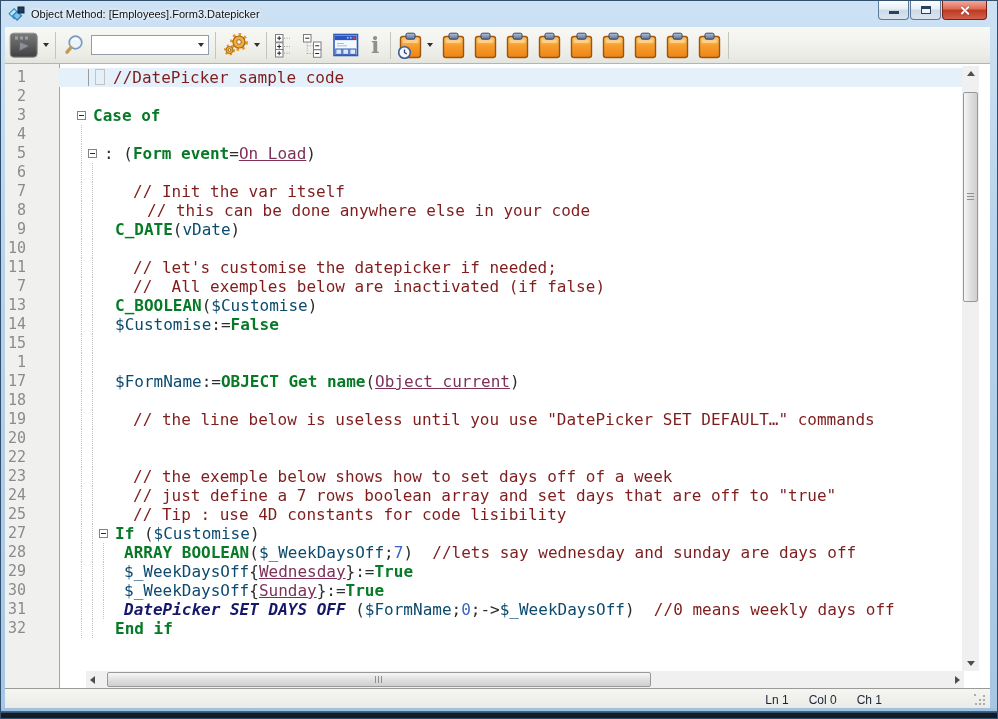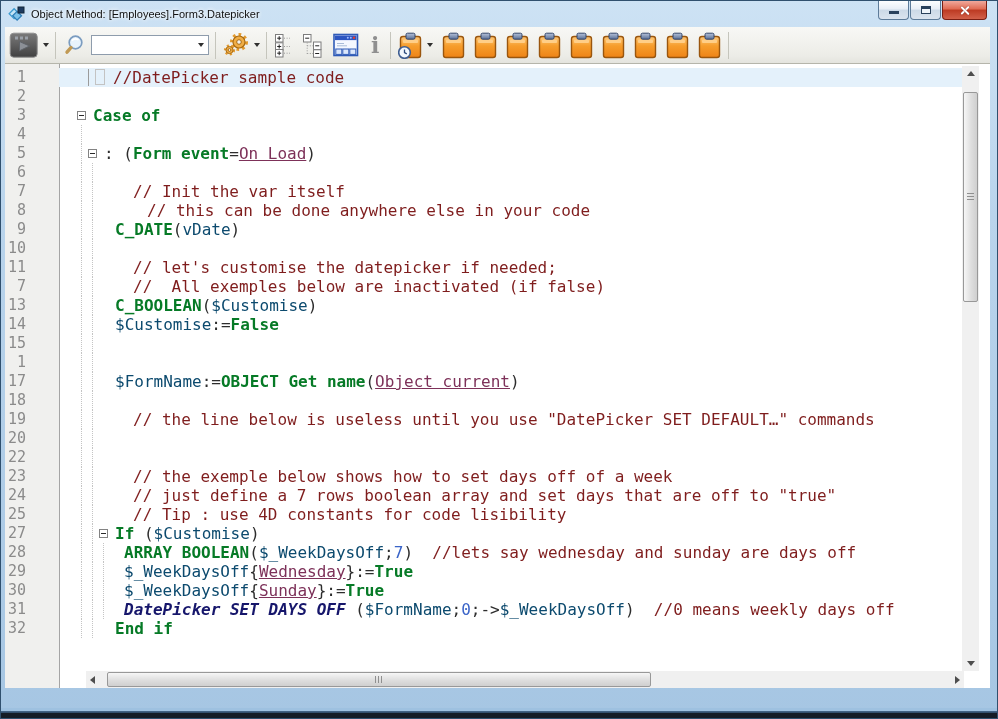--- a/index.html
+++ b/index.html
@@ -551,13 +551,21 @@
       <div class="vthumb"></div>
       <span class="sarr down"></span>
     </div>
     <div class="hscroll">
       <span class="sarr left"></span>
       <div class="hthumb"></div>
       <span class="sarr right"></span>
     </div>
   </div>
 
+  <div class="status">
+    <div class="stext">
+      <span>Ln 1</span>
+      <span>Col 0</span>
+      <span>Ch 1</span>
+    </div>
+    <span class="grip"></span>
+  </div>
 </div>
 
 </body></html>

